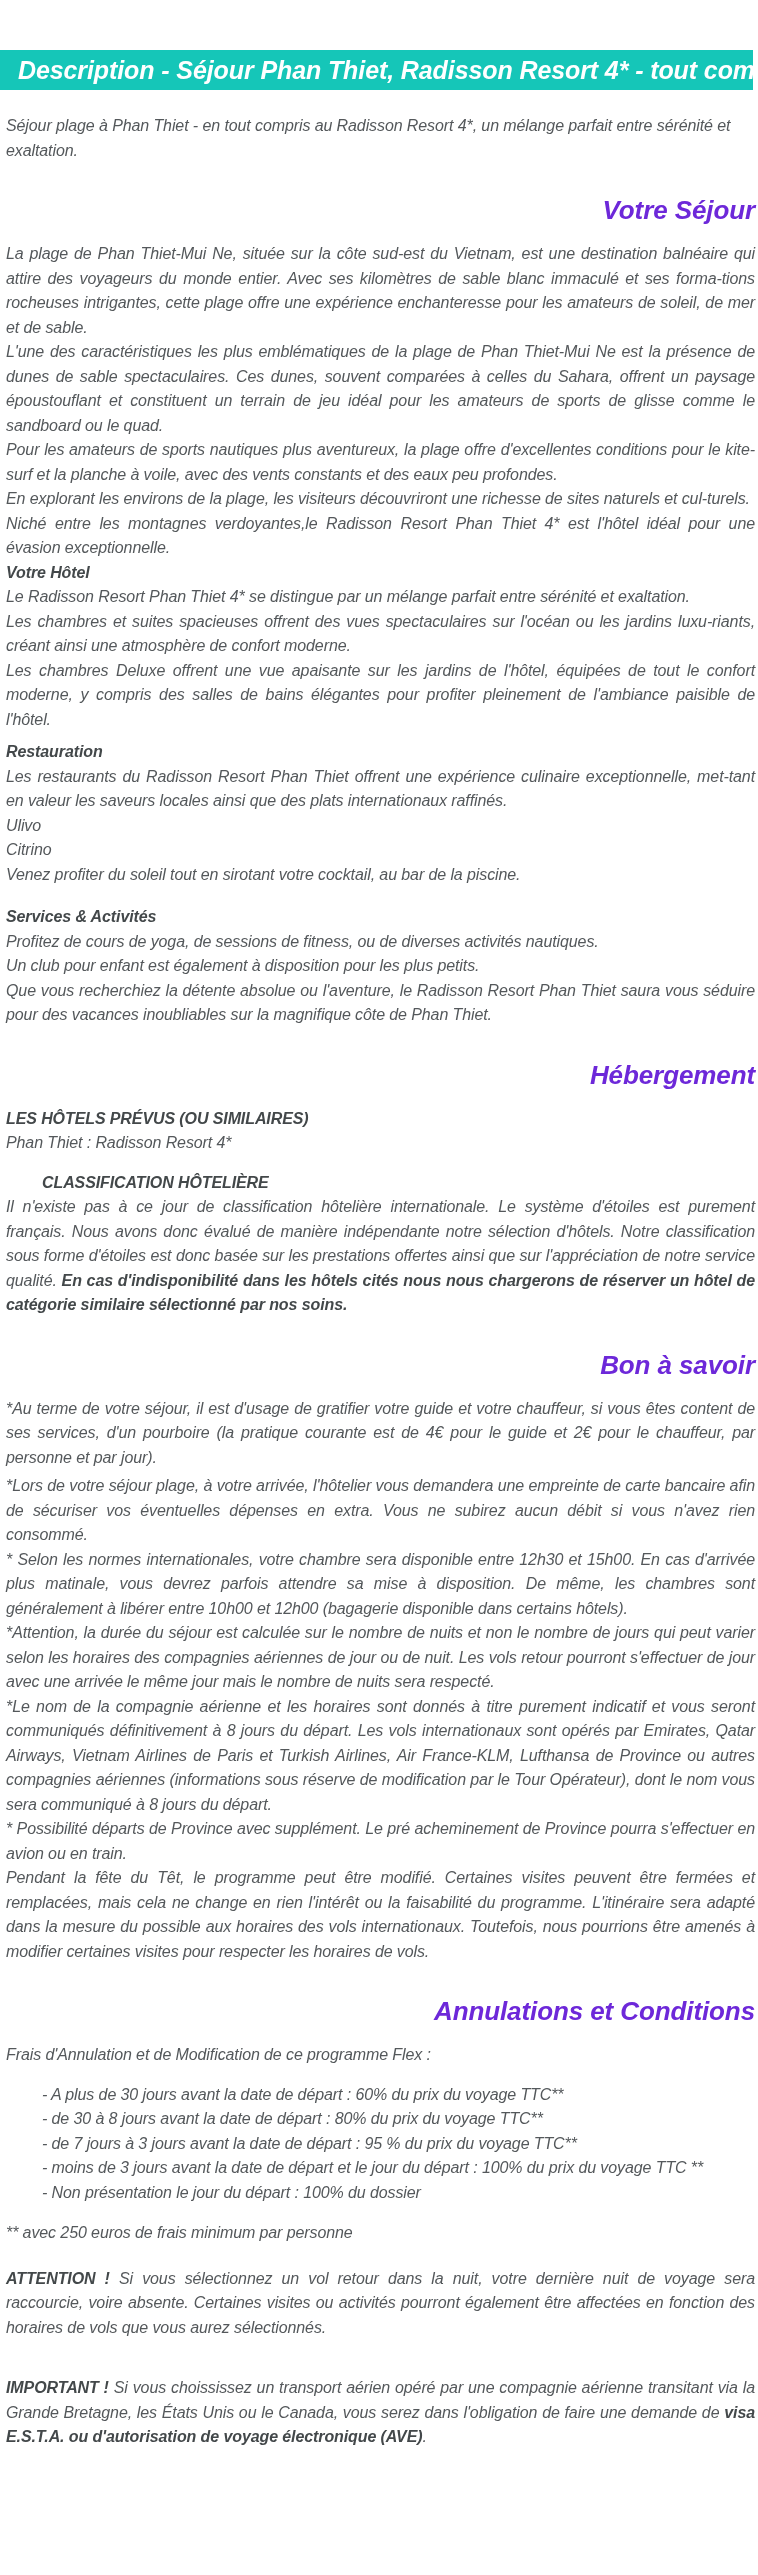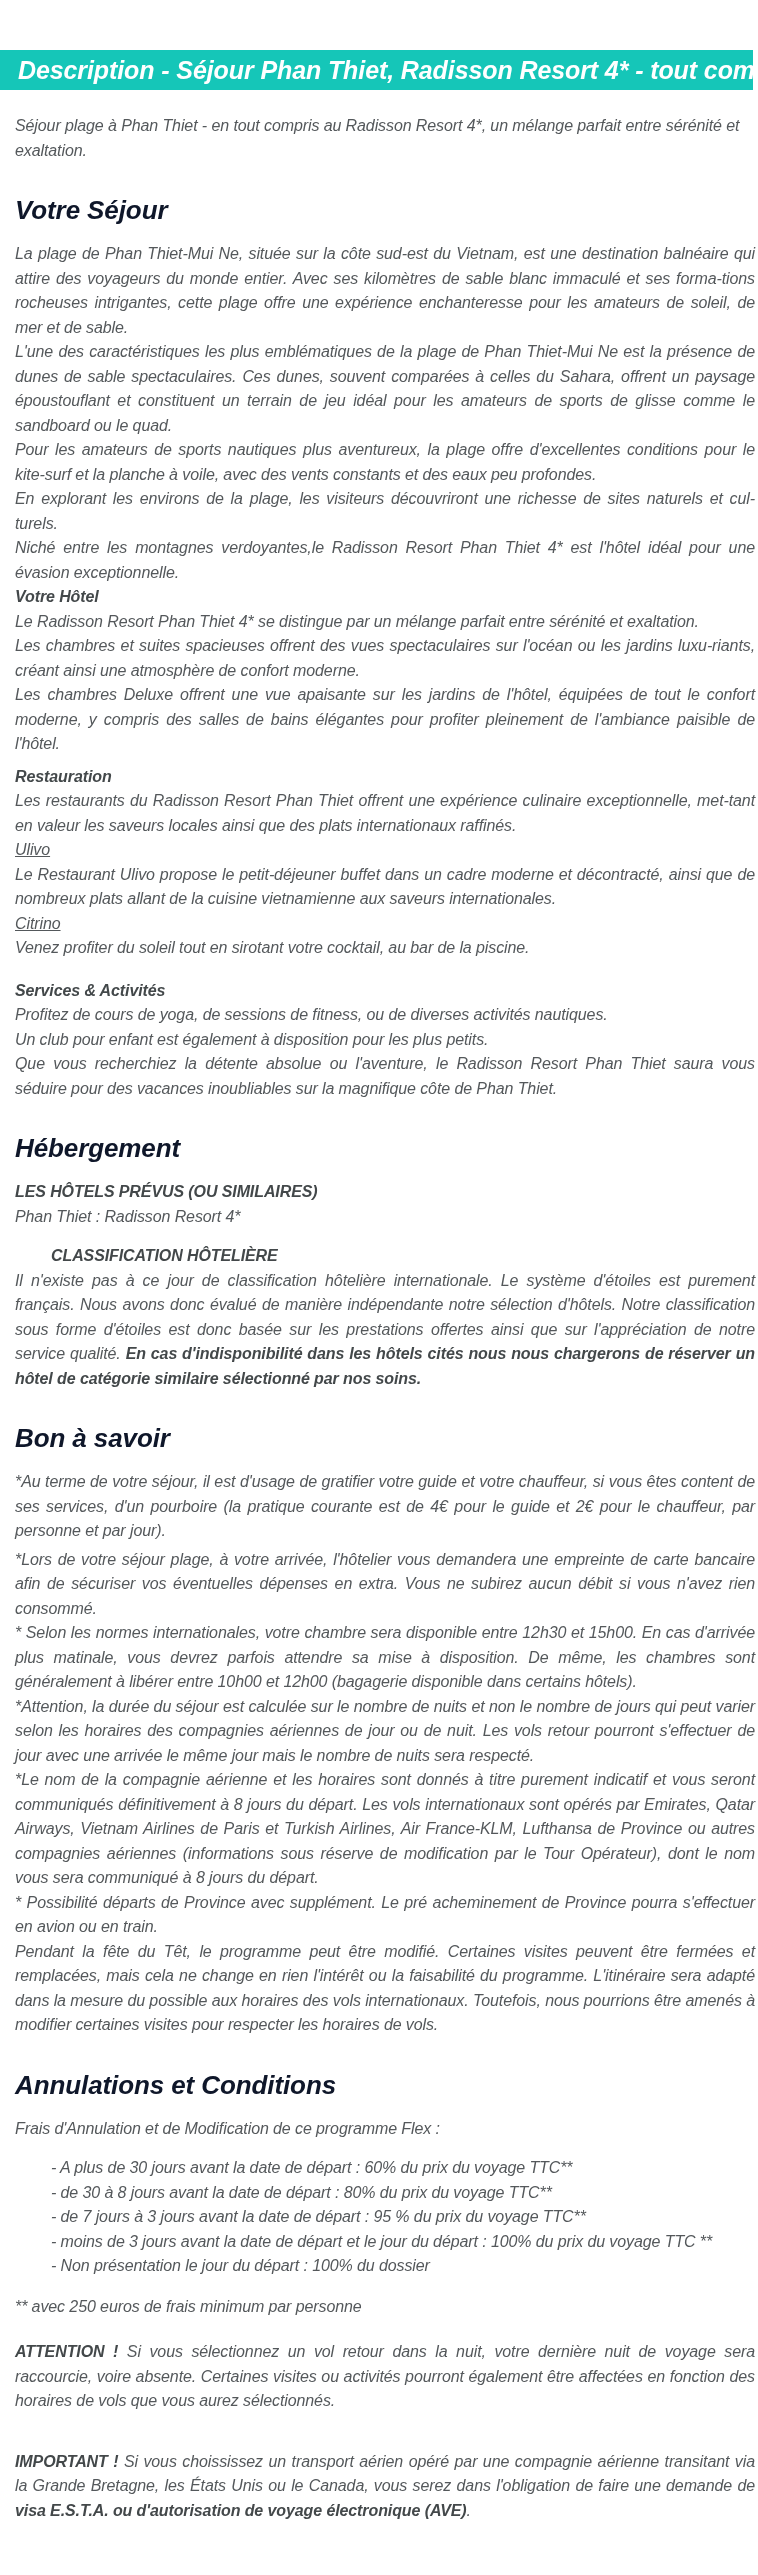--- a/index.html
+++ b/index.html
@@ -20,35 +20,36 @@
     box-sizing: border-box;
     background: #15c6b8;
     color: #ffffff;
     display: flex;
     align-items: center;
     padding-left: 18px;
     font-weight: bold;
     font-size: 25px;
     white-space: nowrap;
   }
-  .content { padding: 0 3px 0 15px; }
+  .content { padding: 0 3px 0 6px; }
   .intro { margin-top: 24px; }
   h2 {
-    color: #0f172a;
+    color: #6d28d9;
     font-size: 26px;
     line-height: 30px;
     font-weight: bold;
     font-style: italic;
     margin: 32px 0 17px 0;
+    text-align: right;
   }
   p { margin: 0; text-align: justify; }
   p.lastleft { text-align: left; }
   .sublabel { font-weight: bold; color: #43484a; }
   .bold { font-weight: bold; color: #43484a; }
-  .u { text-decoration: underline; }
+  .u { }
   .mt8  { margin-top: 8px; }
   .mt14 { margin-top: 4px; }
   .mt15 { margin-top: 15px; margin-left: 36px; }
   .mt16 { margin-top: 16px; }
   .mt18 { margin-top: 18px; }
   .mt21 { margin-top: 21px; }
   .mt22 { margin-top: 36px; }
 </style>
 </head>
 <body>
@@ -69,21 +70,20 @@
     <p>Pour les amateurs de sports nautiques plus aventureux, la plage offre d'excellentes conditions pour le kite-surf et la planche à voile, avec des vents constants et des eaux peu profondes.</p>
     <p>En explorant les environs de la plage, les visiteurs découvriront une richesse de sites naturels et cul-turels.</p>
     <p>Niché entre les montagnes verdoyantes,le Radisson Resort Phan Thiet 4* est l'hôtel idéal pour une évasion exceptionnelle.</p>
     <p class="sublabel lastleft">Votre Hôtel</p>
     <p>Le Radisson Resort Phan Thiet 4* se distingue par un mélange parfait entre sérénité et exaltation.</p>
     <p>Les chambres et suites spacieuses offrent des vues spectaculaires sur l'océan ou les jardins luxu-riants, créant ainsi une atmosphère de confort moderne.</p>
     <p>Les chambres Deluxe offrent une vue apaisante sur les jardins de l'hôtel, équipées de tout le confort moderne, y compris des salles de bains élégantes pour profiter pleinement de l'ambiance paisible de l'hôtel.</p>
     <p class="sublabel lastleft mt8">Restauration</p>
     <p>Les restaurants du Radisson Resort Phan Thiet offrent une expérience culinaire exceptionnelle, met-tant en valeur les saveurs locales ainsi que des plats internationaux raffinés.</p>
     <p class="lastleft"><span class="u">Ulivo</span></p>
-    <p>Le Restaurant Ulivo propose le petit-déjeuner buffet dans un cadre moderne et décontracté, ainsi que de nombreux plats allant de la cuisine vietnamienne aux saveurs internationales.</p>
     <p class="lastleft"><span class="u">Citrino</span></p>
     <p>Venez profiter du soleil tout en sirotant votre cocktail, au bar de la piscine.</p>
     <p class="sublabel lastleft mt18">Services &amp; Activités</p>
     <p>Profitez de cours de yoga, de sessions de fitness, ou de diverses activités nautiques.</p>
     <p>Un club pour enfant est également à disposition pour les plus petits.</p>
     <p>Que vous recherchiez la détente absolue ou l'aventure, le Radisson Resort Phan Thiet saura vous séduire pour des vacances inoubliables sur la magnifique côte de Phan Thiet.</p>
 
     <h2>Hébergement</h2>
     <p class="sublabel lastleft">LES HÔTELS PRÉVUS (OU SIMILAIRES)</p>
     <p class="lastleft">Phan Thiet : Radisson Resort 4*</p>

